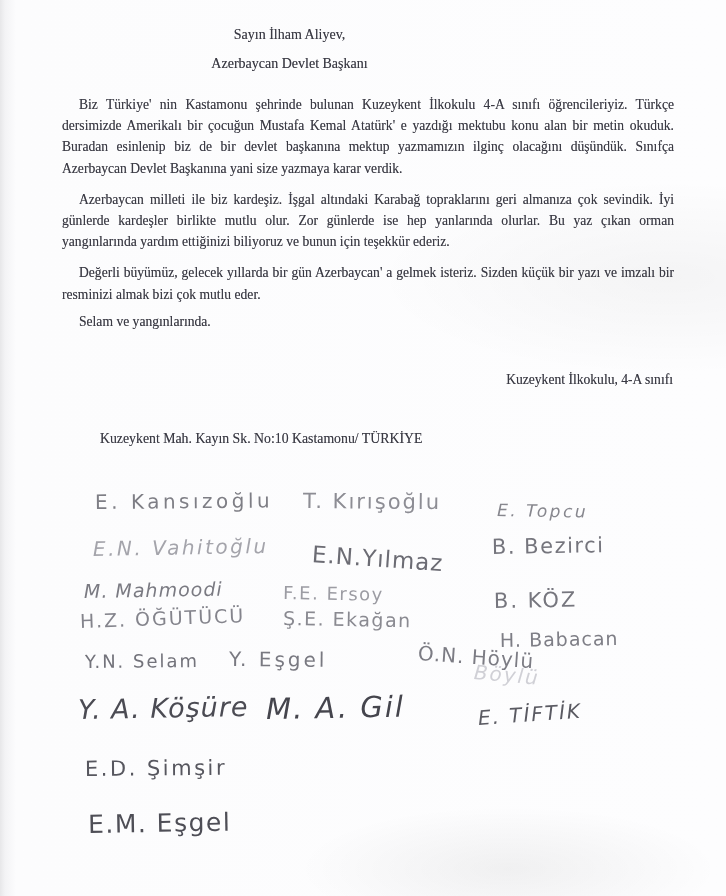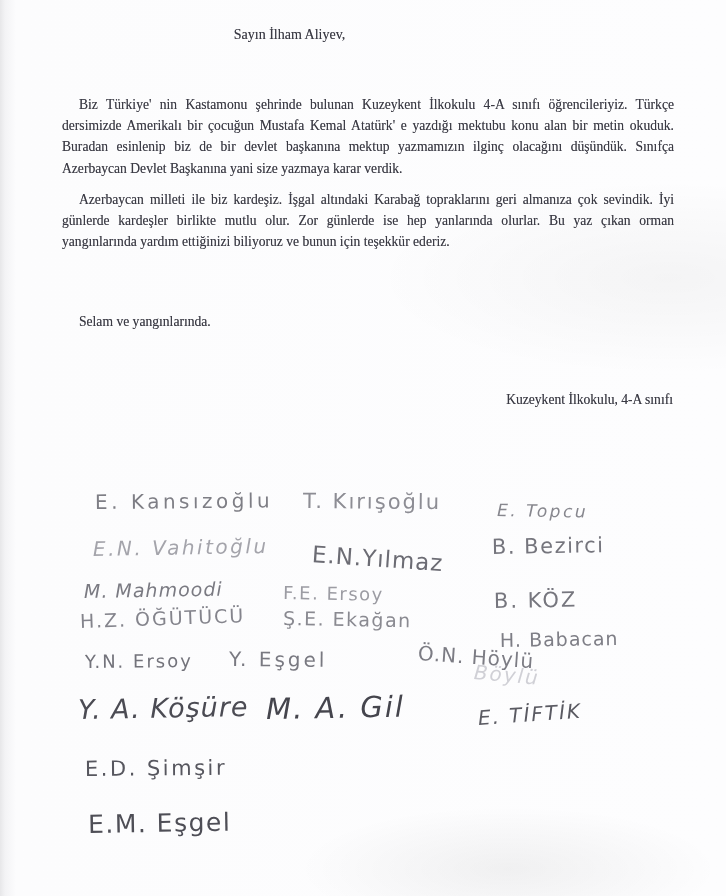--- a/index.html
+++ b/index.html
@@ -50,21 +50,20 @@
     position: absolute;
     top: 314px;
     left: 79px;
     font-size: 13.6px;
   }
   .school-sign {
     position: absolute;
     top: 372px;
     right: 53px;
     font-size: 13.6px;
-    margin-top: 20px;
   }
   .address {
     position: absolute;
     top: 431px;
     left: 100px;
     font-size: 13.8px;
   }
 
   
   .sig {
@@ -95,46 +94,49 @@
   .sig-19 { left: 85px;  top: 757px; font-size: 21px; color: #57575f; letter-spacing: 2.5px; transform: rotate(-0.5deg); }
   .sig-20 { left: 88px;  top: 810px; font-size: 25px; color: #4e4e56; letter-spacing: 1.5px; transform: rotate(-1deg); }
 </style>
 </head>
 <body>
 
 <div class="page">
 
   <div class="header typed">
     <span class="line1">Sayın İlham Aliyev,</span>
+    <span class="line2">Azerbaycan Devlet Başkanı</span>
   </div>
 
   <div class="bodytext typed">
     <p>Biz Türkiye' nin Kastamonu şehrinde bulunan Kuzeykent İlkokulu 4-A sınıfı öğrencileriyiz. Türkçe dersimizde Amerikalı bir çocuğun Mustafa Kemal Atatürk' e yazdığı mektubu konu alan bir metin okuduk. Buradan esinlenip biz de bir devlet başkanına mektup yazmamızın ilginç olacağını düşündük. Sınıfça Azerbaycan Devlet Başkanına yani size yazmaya karar verdik.</p>
     <p>Azerbaycan milleti ile biz kardeşiz. İşgal altındaki Karabağ topraklarını geri almanıza çok sevindik.  İyi günlerde kardeşler birlikte mutlu olur. Zor günlerde ise hep yanlarında olurlar. Bu yaz çıkan orman yangınlarında yardım ettiğinizi biliyoruz ve bunun için teşekkür ederiz.</p>
+    <p>Değerli büyümüz, gelecek yıllarda bir gün Azerbaycan' a gelmek isteriz. Sizden küçük bir yazı ve imzalı bir resminizi almak bizi çok mutlu eder.</p>
   </div>
 
   <div class="closing typed">Selam ve yangınlarında.</div>
 
   <div class="school-sign typed">Kuzeykent İlkokulu, 4-A sınıfı</div>
 
+  <div class="address typed">Kuzeykent Mah. Kayın Sk. No:10 Kastamonu/ TÜRKİYE</div>
 
   <div>
     <span class="sig sig-0">E. Kansızoğlu</span>
     <span class="sig sig-1">T. Kırışoğlu</span>
     <span class="sig sig-2">E. Topcu</span>
     <span class="sig sig-3">E.N. Vahitoğlu</span>
     <span class="sig sig-4">E.N.Yılmaz</span>
     <span class="sig sig-5">B. Bezirci</span>
     <span class="sig sig-6">M. Mahmoodi</span>
     <span class="sig sig-7">F.E. Ersoy</span>
     <span class="sig sig-10">Ş.E. Ekağan</span>
     <span class="sig sig-8">B. KÖZ</span>
     <span class="sig sig-9">H.Z. ÖĞÜTÜCÜ</span>
     <span class="sig sig-11">H. Babacan</span>
-    <span class="sig sig-12">Y.N. Ersoy</span>
+    <span class="sig sig-12">Y.N. Selam</span>
     <span class="sig sig-13">Y. Eşgel</span>
     <span class="sig sig-14">Ö.N. Höylü</span>
     <span class="sig sig-15">Böylü</span>
     <span class="sig sig-16">Y. A. Köşüre</span>
     <span class="sig sig-17">M. A. Gil</span>
     <span class="sig sig-18">E. TİFTİK</span>
     <span class="sig sig-19">E.D. Şimşir</span>
     <span class="sig sig-20">E.M. Eşgel</span>
   </div>
 

